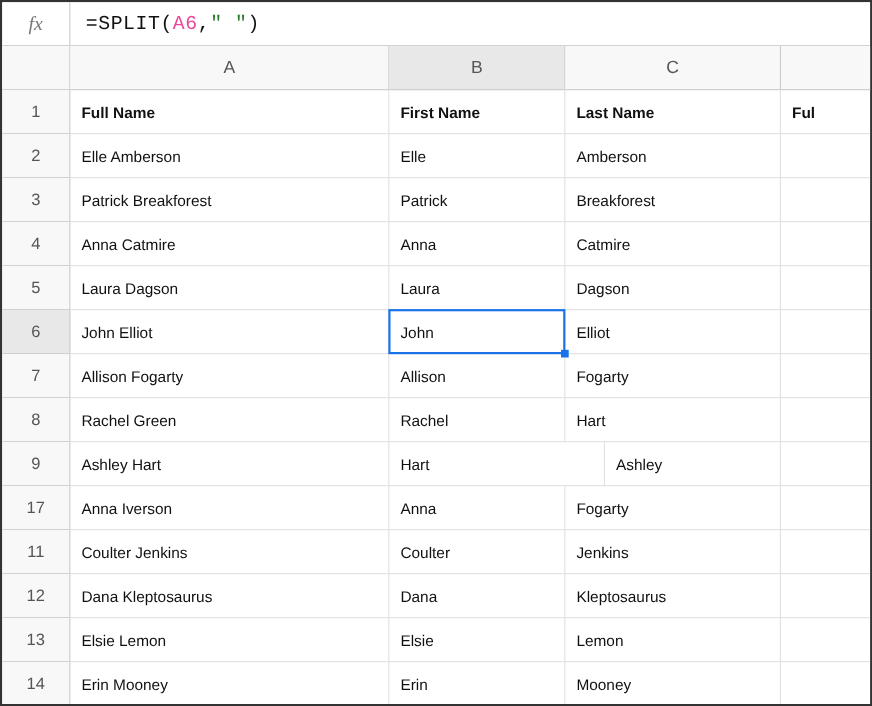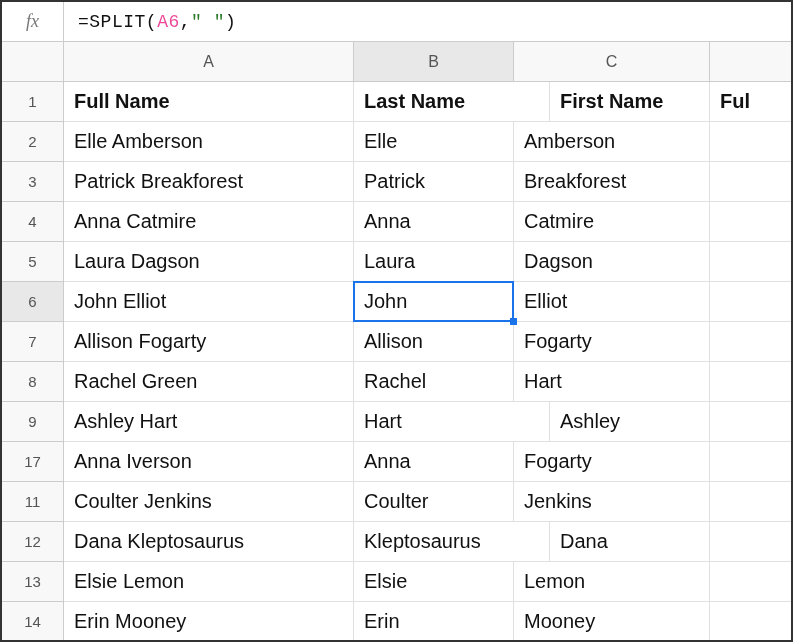--- a/index.html
+++ b/index.html
@@ -86,21 +86,21 @@
     .col-a { width: 290px; min-width: 290px; }
     .col-b { width: 160px; min-width: 160px; }
     .col-c { width: 196px; min-width: 196px; }
     .col-d { width: 83px; min-width: 83px; }
     .cell {
       border-right: 1px solid #e0e0e0;
       border-bottom: 1px solid #e0e0e0;
       display: flex;
       align-items: center;
       padding: 0 10px;
-      font-size: 20px;
+      font-size: 14px;
       color: #111;
       overflow: hidden;
       white-space: nowrap;
     }
     .row.headers-data .cell { font-weight: bold; }
     .col-header.active { background: #e8e8e8; }
     .row-header.active { background: #e8e8e8; }
     .selected-cell {
       position: absolute;
       border: 2px solid #1a73e8;
@@ -137,22 +137,22 @@
     <div class="corner"></div>
     <div class="col-header col-a">A</div>
     <div class="col-header col-b active">B</div>
     <div class="col-header col-c">C</div>
     <div class="col-header col-d"></div>
   </div>
 
   <div class="row headers-data">
     <div class="row-header">1</div>
     <div class="cell col-a">Full Name</div>
+    <div class="cell col-b">First Name</div>
     <div class="cell col-c">Last Name</div>
-    <div class="cell col-b">First Name</div>
     <div class="cell col-d">Ful</div>
   </div>
 
   <div class="row">
     <div class="row-header">2</div>
     <div class="cell col-a">Elle Amberson</div>
     <div class="cell col-b">Elle</div>
     <div class="cell col-c">Amberson</div>
     <div class="cell col-d"></div>
   </div>
@@ -225,22 +225,22 @@
     <div class="row-header">11</div>
     <div class="cell col-a">Coulter Jenkins</div>
     <div class="cell col-b">Coulter</div>
     <div class="cell col-c">Jenkins</div>
     <div class="cell col-d"></div>
   </div>
 
   <div class="row">
     <div class="row-header">12</div>
     <div class="cell col-a">Dana Kleptosaurus</div>
+    <div class="cell col-b">Dana</div>
     <div class="cell col-c">Kleptosaurus</div>
-    <div class="cell col-b">Dana</div>
     <div class="cell col-d"></div>
   </div>
 
   <div class="row">
     <div class="row-header">13</div>
     <div class="cell col-a">Elsie Lemon</div>
     <div class="cell col-b">Elsie</div>
     <div class="cell col-c">Lemon</div>
     <div class="cell col-d"></div>
   </div>

